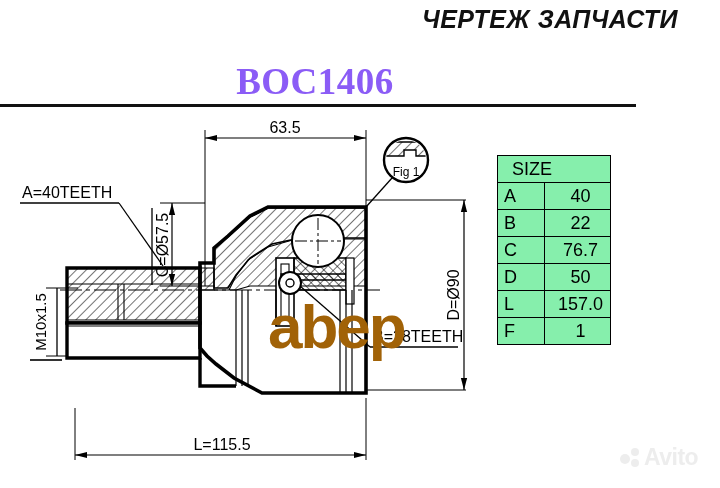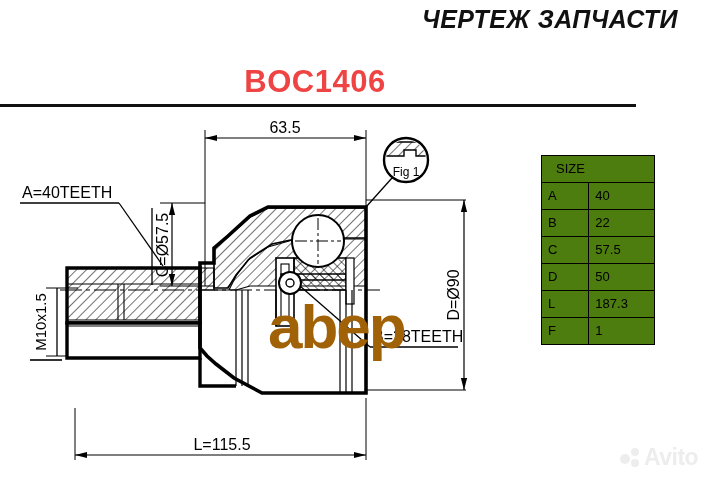--- a/index.html
+++ b/index.html
@@ -48,59 +48,59 @@
     height: 3px;
     background: #111111;
   }
 
   .part-number {
     position: absolute;
     left: 150px;
     top: 63px;
     width: 330px;
     text-align: center;
-    font-size: 31px;
+    font-size: 37px;
     font-weight: bold;
     letter-spacing: 0.5px;
     line-height: 38px;
     white-space: nowrap;
-    color: #ef4444;
+    color: #8b5cf6;
+    font-family: Liberation Serif, serif;
   }
 
   
   #drawing-canvas {
     position: absolute;
     left: 0;
     top: 108px;
     width: 720px;
     height: 380px;
   }
 
   
   .spec-table {
     position: absolute;
     left: 497px;
     top: 155px;
     width: 114px;
     border-collapse: collapse;
-    background: #4d7c0f;
-    font-size: 13px;
-    margin-left: 44px;
+    background: #86efac;
+    font-size: 18px;
   }
   .spec-table td {
     border: 1.5px solid #000000;
     height: 26px;
     padding: 0 0 0 6px;
     line-height: 26px;
     vertical-align: middle;
     white-space: nowrap;
     color: #000000;
   }
   .spec-table td.label-cell { width: 42px; }
-  .spec-table td.value-cell { width: 60px; }
+  .spec-table td.value-cell { width: 60px; text-align: center; }
   .spec-table td.header-cell {
     text-align: left;
     padding-left: 14px;
   }
 
   
   .watermark-center {
     position: absolute;
     left: 268px;
     top: 296px;
@@ -291,29 +291,29 @@
       <tr>
         <td class="label-cell">A</td>
         <td class="value-cell">40</td>
       </tr>
       <tr>
         <td class="label-cell">B</td>
         <td class="value-cell">22</td>
       </tr>
       <tr>
         <td class="label-cell">C</td>
-        <td class="value-cell">57.5</td>
+        <td class="value-cell">76.7</td>
       </tr>
       <tr>
         <td class="label-cell">D</td>
         <td class="value-cell">50</td>
       </tr>
       <tr>
         <td class="label-cell">L</td>
-        <td class="value-cell">187.3</td>
+        <td class="value-cell">157.0</td>
       </tr>
       <tr>
         <td class="label-cell">F</td>
         <td class="value-cell">1</td>
       </tr>
     </tbody>
   </table>
 
   <div class="watermark-center">abep</div>
 

